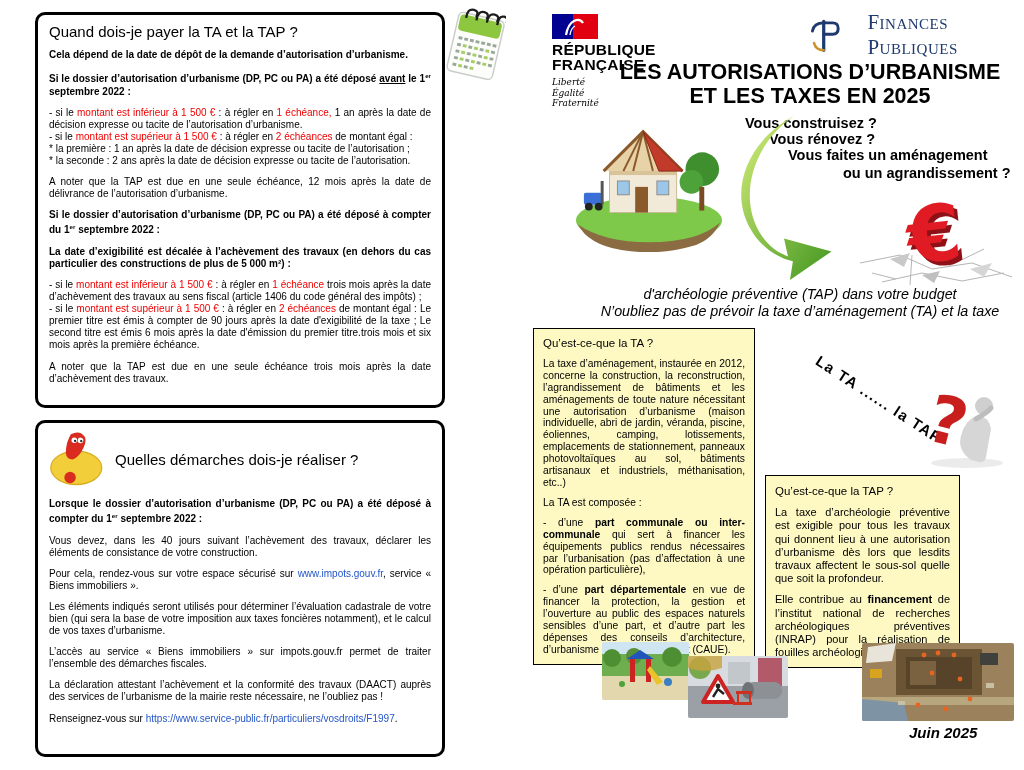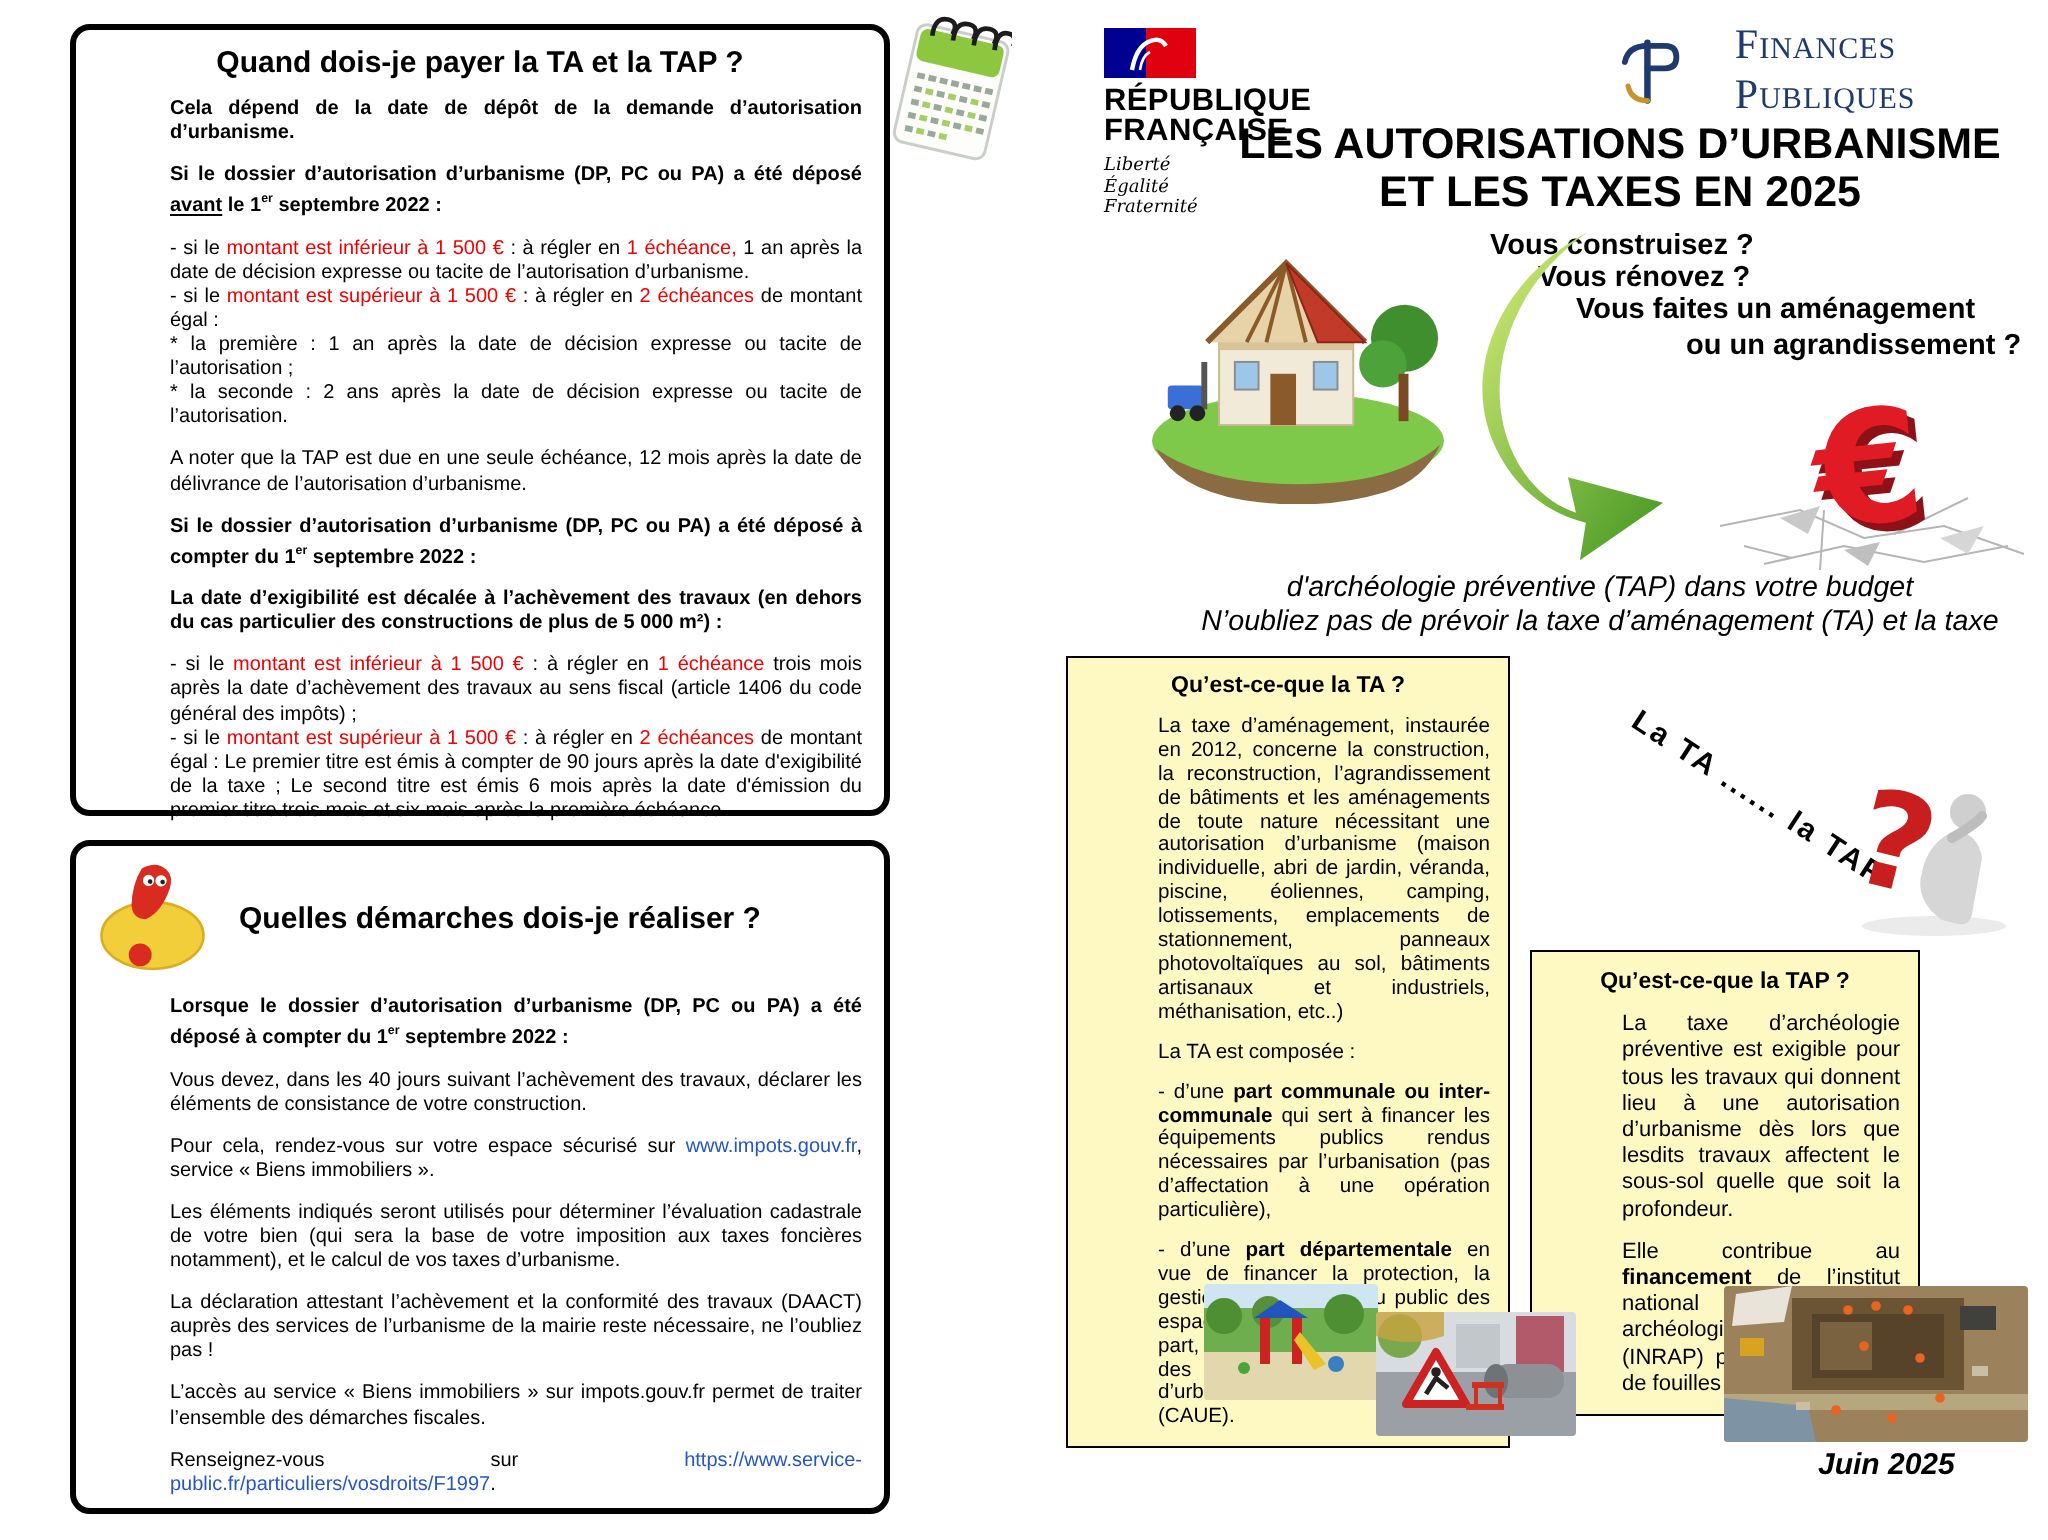--- a/index.html
+++ b/index.html
@@ -4,23 +4,23 @@
 <style>
   html,body{margin:0;padding:0;background:#fff;}
   .page{position:relative;width:1024px;height:770px;background:#fff;overflow:hidden;
         font-family:"Liberation Sans",sans-serif;color:#000;}
 
   
   .bigbox{position:absolute;border:3.5px solid #000;border-radius:10px;background:#fff;
           padding:6px 11px 8px;box-sizing:border-box;}
   .box1{left:35px;top:12px;width:410px;height:396px;}
   .box2{left:35px;top:420px;width:410px;height:337px;}
-  .btitle{font-weight:bold;font-size:15px;text-align:center;margin:2px 0 4px;}
+  .btitle{font-weight:normal;font-size:15px;text-align:left;margin:2px 0 4px;}
   .bodytext{font-size:10px;line-height:12.1px;}
-  .para{margin-top:9px;text-align:justify;margin-left:36px;}
+  .para{margin-top:9px;text-align:justify;}
   .para.tight{margin-top:0;}
   .para.b{font-weight:bold;}
   .seg-r{color:var(--red_text);}
   .seg-b{font-weight:bold;}
   .seg-u{text-decoration:underline;}
   a.seg-l{color:var(--link_blue);text-decoration:none;cursor:pointer;}
   sup.seg-sup{font-size:0.62em;}
   .bhead{display:flex;align-items:center;gap:8px;margin-bottom:2px;}
   .bhead .btitle{flex:1;padding-right:46px;margin:0;}
 
@@ -139,22 +139,22 @@
         </g>
         <circle cx="24" cy="54" r="6.5" fill="#d92b1f"></circle>
       </svg>
       <div class="btitle">Quelles démarches dois-je réaliser ?</div>
     </div>
     <div class="bodytext">
         <div class="para b">Lorsque le dossier d’autorisation d’urbanisme (DP, PC ou PA) a été déposé à compter du 1<sup class="seg-sup">er</sup> septembre 2022 :</div>
         <div class="para">Vous devez, dans les 40 jours suivant l’achèvement des travaux, déclarer les éléments de consistance de votre construction.</div>
         <div class="para">Pour cela, rendez-vous sur votre espace sécurisé sur <a class="seg-l">www.impots.gouv.fr</a>, service « Biens immobiliers ».</div>
         <div class="para">Les éléments indiqués seront utilisés pour déterminer l’évaluation cadastrale de votre bien (qui sera la base de votre imposition aux taxes foncières notamment), et le calcul de vos taxes d’urbanisme.</div>
+        <div class="para">L’accès au service « Biens immobiliers » sur impots.gouv.fr permet de traiter l’ensemble des démarches fiscales.</div>
         <div class="para">La déclaration attestant l’achèvement et la conformité des travaux (DAACT) auprès des services de l’urbanisme de la mairie reste nécessaire, ne l’oubliez pas !</div>
-        <div class="para">L’accès au service « Biens immobiliers » sur impots.gouv.fr permet de traiter l’ensemble des démarches fiscales.</div>
         <div class="para">Renseignez-vous sur <a class="seg-l">https://www.service-public.fr/particuliers/vosdroits/F1997</a>.</div>
       </div>
   </div>
 
   <div class="rf">
     <svg width="46" height="25" viewBox="0 0 46 25">
       <rect width="21" height="25" fill="#000091"></rect>
       <rect x="21" width="25" height="25" fill="#e1000f"></rect>
       <path d="M14 21 q2 -11 8 -14 q6 -3 9 2" stroke="#fff" stroke-width="2.2" fill="none"></path>
       <path d="M18 21 q1 -7 5 -9" stroke="#fff" stroke-width="1.3" fill="none"></path>

